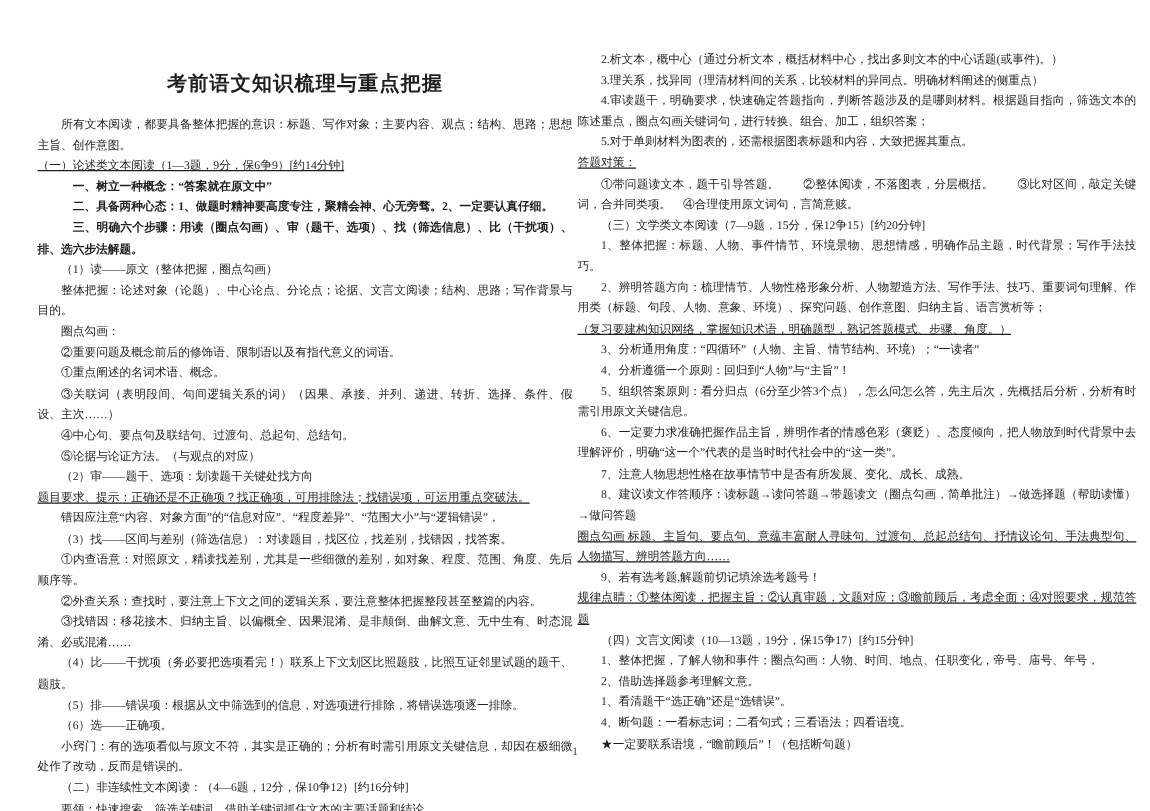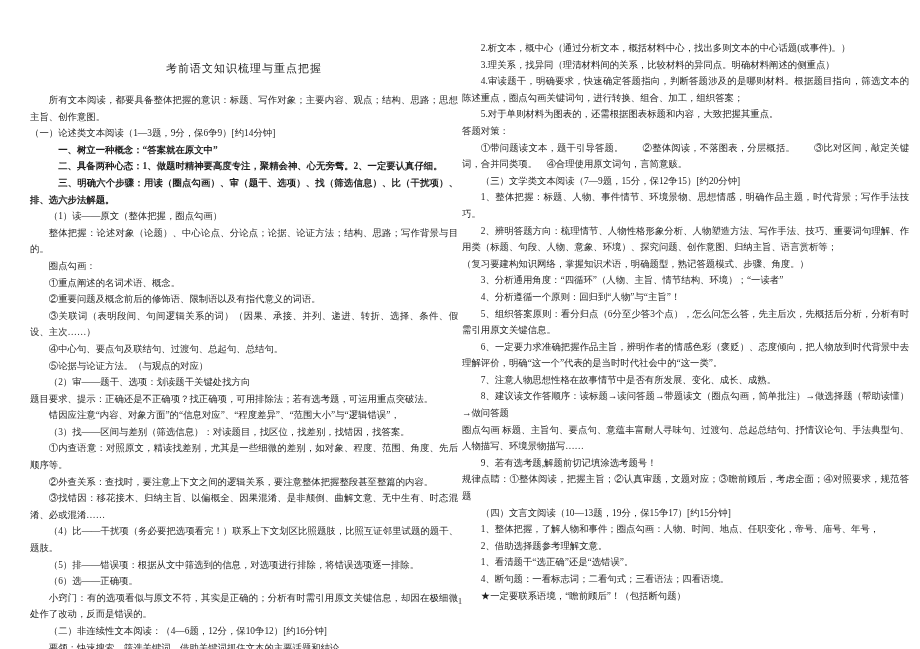--- a/index.html
+++ b/index.html
@@ -10,28 +10,28 @@
     overflow:hidden;
     color:#1e1e1e;
     font-family:"Liberation Serif","DejaVu Serif",serif;
     font-size:9.4px;
     line-height:16.6px;
   }
   .col{position:absolute;text-align:justify;}
   .col-left{left:30px;top:60px;width:428px;}
   .col-right{left:462px;top:40px;width:447px;}
   .doc-title{
-    font-size:11px;font-weight:400;
+    font-size:16px;font-weight:700;
     text-align:center;
     margin:0 0 16px 0;
     line-height:16px;
     letter-spacing:1px;
   }
   p.para{margin:0;padding:0;}
-  .i0{text-indent:0;}
+  .i0{text-indent:0;text-decoration:underline;}
   .i2{text-indent:2em;}
   .i3{text-indent:3em;font-weight:bold;}
   .page-number{
     position:absolute;left:0;right:0;top:593px;
     text-align:center;
     font-size:9px;color:#3a3a3a;
   }
 </style>
 </head>
 <body>
@@ -40,29 +40,29 @@
 
   <div class="col col-left">
     <h1 class="doc-title">考前语文知识梳理与重点把握</h1>
     <div id="left-paras">
         <p class="para i2">所有文本阅读，都要具备整体把握的意识：标题、写作对象；主要内容、观点；结构、思路；思想主旨、创作意图。</p>
         <p class="para i0">（一）论述类文本阅读（1—3题，9分，保6争9）[约14分钟]</p>
         <p class="para i3">一、树立一种概念：“答案就在原文中”</p>
         <p class="para i3">二、具备两种心态：1、做题时精神要高度专注，聚精会神、心无旁骛。2、一定要认真仔细。</p>
         <p class="para i3">三、明确六个步骤：用读（圈点勾画）、审（题干、选项）、找（筛选信息）、比（干扰项）、排、选六步法解题。</p>
         <p class="para i2">（1）读——原文（整体把握，圈点勾画）</p>
-        <p class="para i2">整体把握：论述对象（论题）、中心论点、分论点；论据、论证方法；结构、思路；写作背景与目的。</p>
+        <p class="para i2">整体把握：论述对象（论题）、中心论点、分论点；论据、文言文阅读；结构、思路；写作背景与目的。</p>
         <p class="para i2">圈点勾画：</p>
+        <p class="para i2">②重要问题及概念前后的修饰语、限制语以及有指代意义的词语。</p>
         <p class="para i2">①重点阐述的名词术语、概念。</p>
-        <p class="para i2">②重要问题及概念前后的修饰语、限制语以及有指代意义的词语。</p>
         <p class="para i2">③关联词（表明段间、句间逻辑关系的词）（因果、承接、并列、递进、转折、选择、条件、假设、主次……）</p>
         <p class="para i2">④中心句、要点句及联结句、过渡句、总起句、总结句。</p>
         <p class="para i2">⑤论据与论证方法。（与观点的对应）</p>
         <p class="para i2">（2）审——题干、选项：划读题干关键处找方向</p>
-        <p class="para i0">题目要求、提示：正确还是不正确项？找正确项，可用排除法；若有选考题，可运用重点突破法。</p>
+        <p class="para i0">题目要求、提示：正确还是不正确项？找正确项，可用排除法；找错误项，可运用重点突破法。</p>
         <p class="para i2">错因应注意“内容、对象方面”的“信息对应”、“程度差异”、“范围大小”与“逻辑错误”，</p>
         <p class="para i2">（3）找——区间与差别（筛选信息）：对读题目，找区位，找差别，找错因，找答案。</p>
         <p class="para i2">①内查语意：对照原文，精读找差别，尤其是一些细微的差别，如对象、程度、范围、角度、先后顺序等。</p>
         <p class="para i2">②外查关系：查找时，要注意上下文之间的逻辑关系，要注意整体把握整段甚至整篇的内容。</p>
         <p class="para i2">③找错因：移花接木、归纳主旨、以偏概全、因果混淆、是非颠倒、曲解文意、无中生有、时态混淆、必或混淆……</p>
         <p class="para i2">（4）比——干扰项（务必要把选项看完！）联系上下文划区比照题肢，比照互证邻里试题的题干、题肢。</p>
         <p class="para i2">（5）排——错误项：根据从文中筛选到的信息，对选项进行排除，将错误选项逐一排除。</p>
         <p class="para i2">（6）选——正确项。</p>
         <p class="para i2">小窍门：有的选项看似与原文不符，其实是正确的；分析有时需引用原文关键信息，却因在极细微处作了改动，反而是错误的。</p>
         <p class="para i2">（二）非连续性文本阅读：（4—6题，12分，保10争12）[约16分钟]</p>
@@ -80,21 +80,21 @@
       <p class="para i2">（三）文学类文本阅读（7—9题，15分，保12争15）[约20分钟]</p>
       <p class="para i2">1、整体把握：标题、人物、事件情节、环境景物、思想情感，明确作品主题，时代背景；写作手法技巧。</p>
       <p class="para i2">2、辨明答题方向：梳理情节、人物性格形象分析、人物塑造方法、写作手法、技巧、重要词句理解、作用类（标题、句段、人物、意象、环境）、探究问题、创作意图、归纳主旨、语言赏析等；</p>
       <p class="para i0">（复习要建构知识网络，掌握知识术语，明确题型，熟记答题模式、步骤、角度。）</p>
       <p class="para i2">3、分析通用角度：“四循环”（人物、主旨、情节结构、环境）；“一读者”</p>
       <p class="para i2">4、分析遵循一个原则：回归到“人物”与“主旨”！</p>
       <p class="para i2">5、组织答案原则：看分归点（6分至少答3个点），怎么问怎么答，先主后次，先概括后分析，分析有时需引用原文关键信息。</p>
       <p class="para i2">6、一定要力求准确把握作品主旨，辨明作者的情感色彩（褒贬）、态度倾向，把人物放到时代背景中去理解评价，明确“这一个”代表的是当时时代社会中的“这一类”。</p>
       <p class="para i2">7、注意人物思想性格在故事情节中是否有所发展、变化、成长、成熟。</p>
       <p class="para i2">8、建议读文作答顺序：读标题→读问答题→带题读文（圈点勾画，简单批注）→做选择题（帮助读懂）→做问答题</p>
-      <p class="para i0">圈点勾画 标题、主旨句、要点句、意蕴丰富耐人寻味句、过渡句、总起总结句、抒情议论句、手法典型句、人物描写、环境景物描写……</p>
+      <p class="para i0">圈点勾画 标题、主旨句、要点句、意蕴丰富耐人寻味句、过渡句、总起总结句、抒情议论句、手法典型句、人物描写、辨明答题方向……</p>
       <p class="para i2">9、若有选考题,解题前切记填涂选考题号！</p>
       <p class="para i0">规律点睛：①整体阅读，把握主旨；②认真审题，文题对应；③瞻前顾后，考虑全面；④对照要求，规范答题</p>
       <p class="para i2">（四）文言文阅读（10—13题，19分，保15争17）[约15分钟]</p>
       <p class="para i2">1、整体把握，了解人物和事件；圈点勾画：人物、时间、地点、任职变化，帝号、庙号、年号，</p>
       <p class="para i2">2、借助选择题参考理解文意。</p>
       <p class="para i2">1、看清题干“选正确”还是“选错误”。</p>
       <p class="para i2">4、断句题：一看标志词；二看句式；三看语法；四看语境。</p>
       <p class="para i2">★一定要联系语境，“瞻前顾后”！（包括断句题）</p>
     </div>
 

